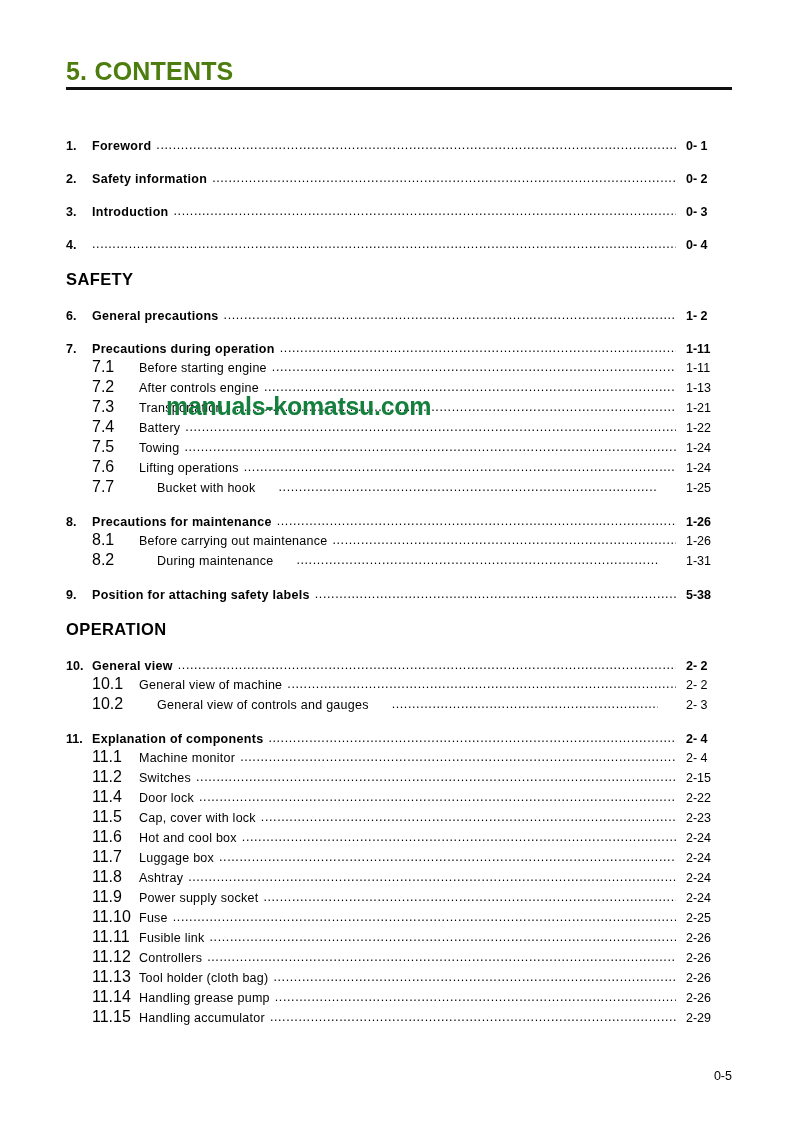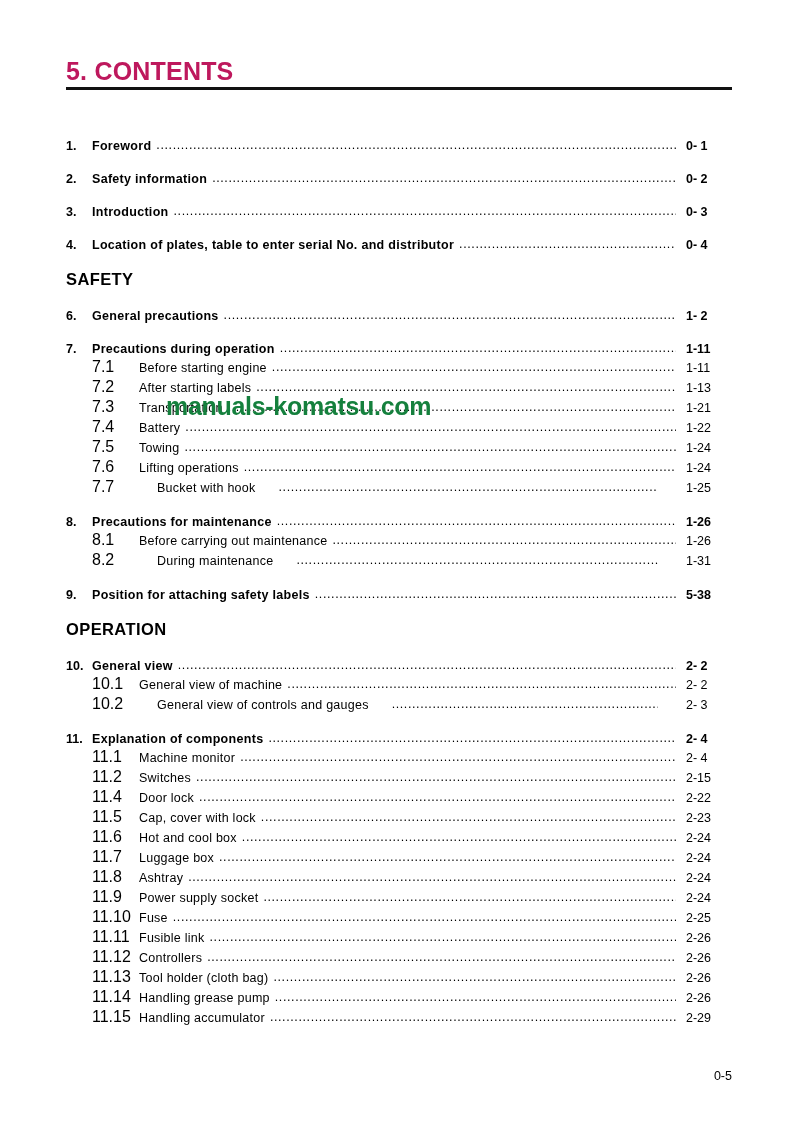--- a/index.html
+++ b/index.html
@@ -27,21 +27,21 @@
     position: absolute;
     left: 66px;
     top: 58px;
     width: 666px;
   }
   .title-text {
     font-size: 25px;
     font-weight: bold;
     letter-spacing: 0.2px;
     line-height: 1.05;
-    color: #be185d;
+    color: #4d7c0f;
     white-space: pre;
   }
   .title-rule {
     margin-top: 3px;
     height: 3px;
     background: #111111;
     width: 666px;
   }
 
   
@@ -183,21 +183,20 @@
         <span class="pagenum">0- 2</span>
       </div>
       <div class="row lvl1">
         <span class="num">3.</span>
         <span class="label">Introduction</span>
         <span class="leader"></span>
         <span class="pagenum">0- 3</span>
       </div>
       <div class="row lvl1">
         <span class="num">4.</span>
-        <span class="label">Location of plates, table to enter serial No. and  distributor</span>
         <span class="leader"></span>
         <span class="pagenum">0- 4</span>
       </div>
       <div class="part-heading first">SAFETY</div>
       <div class="row lvl1">
         <span class="num">6.</span>
         <span class="label">General precautions</span>
         <span class="leader"></span>
         <span class="pagenum">1- 2</span>
       </div>
@@ -208,21 +207,21 @@
         <span class="pagenum">1-11</span>
       </div>
       <div class="row lvl2">
         <span class="num">7.1</span>
         <span class="label">Before starting engine</span>
         <span class="leader"></span>
         <span class="pagenum">1-11</span>
       </div>
       <div class="row lvl2">
         <span class="num">7.2</span>
-        <span class="label">After starting labels</span>
+        <span class="label">After controls engine</span>
         <span class="leader"></span>
         <span class="pagenum">1-13</span>
       </div>
       <div class="row lvl2">
         <span class="num">7.3</span>
         <span class="label">Transportation</span>
         <span class="leader"></span>
         <span class="pagenum">1-21</span>
       </div>
       <div class="row lvl2">

